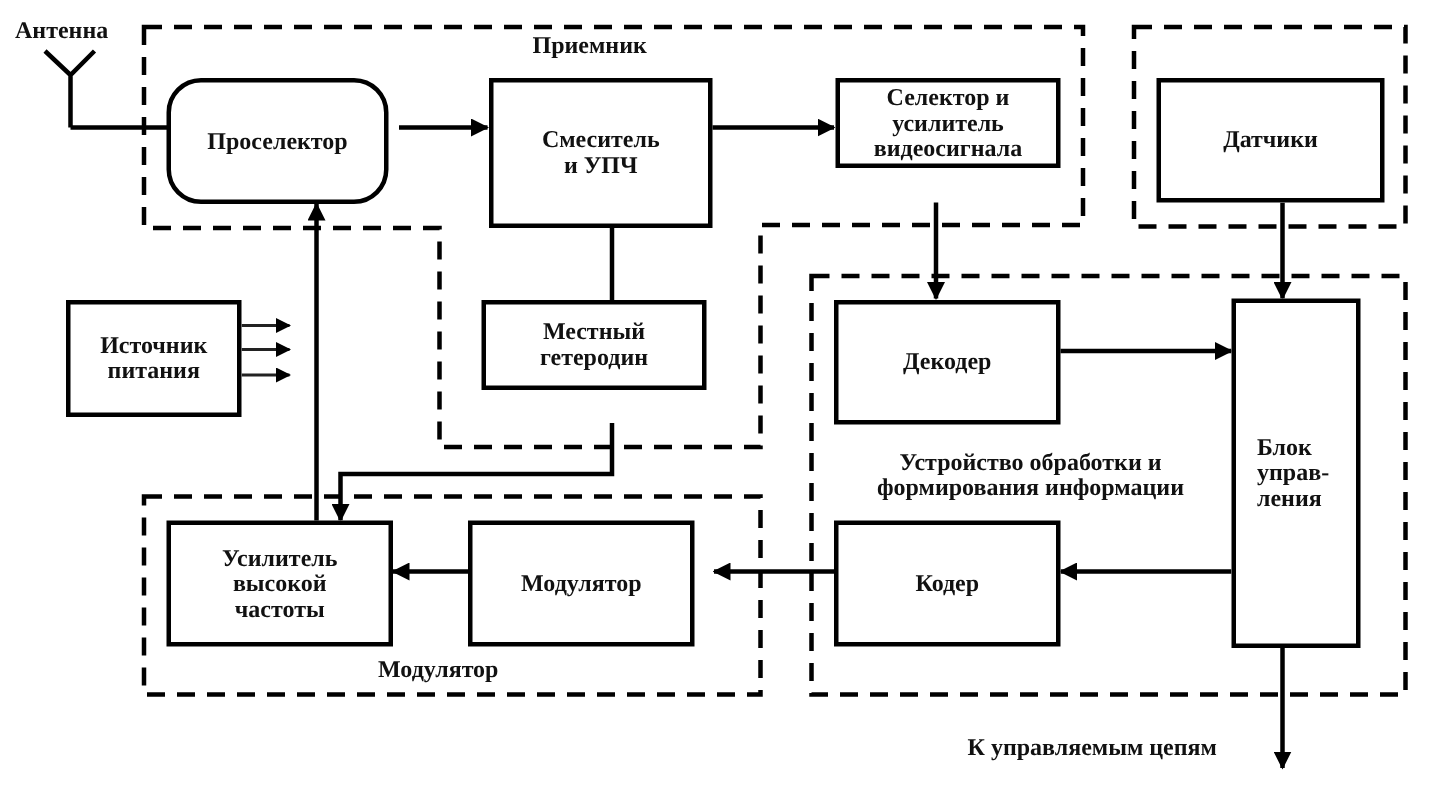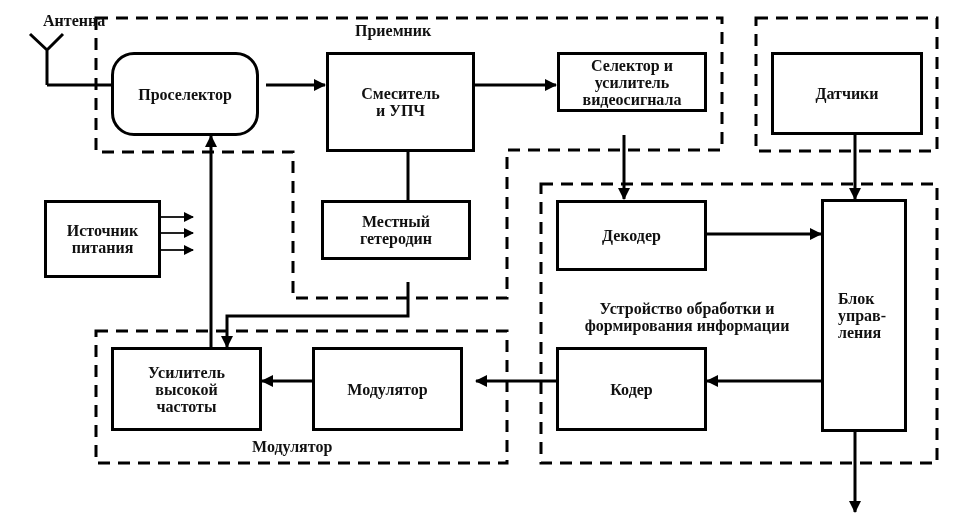--- a/index.html
+++ b/index.html
@@ -69,28 +69,29 @@
   <div class="box" style="left:326px;top:52px;width:149px;height:100px;">Смеситель
 и УПЧ</div>
   <div class="box" style="left:557px;top:52px;width:150px;height:60px;">Селектор и
 усилитель
 видеосигнала</div>
   <div class="box" style="left:771px;top:52px;width:152px;height:83px;">Датчики</div>
   <div class="box" style="left:44px;top:200px;width:117px;height:78px;">Источник
 питания</div>
   <div class="box" style="left:321px;top:200px;width:150px;height:60px;">Местный
 гетеродин</div>
-  <div class="box" style="left:556px;top:200px;width:151px;height:71px;">Декодер</div>
+  <div class="box" style="left:556px;top:200px;width:151px;height:83px;">Декодер</div>
   <div class="box left-text" style="left:821px;top:199px;width:86px;height:233px;">Блок
 управ-
 ления</div>
   <div class="box" style="left:111px;top:347px;width:151px;height:84px;">Усилитель
 высокой
 частоты</div>
   <div class="box" style="left:312px;top:347px;width:151px;height:84px;">Модулятор</div>
   <div class="box" style="left:556px;top:347px;width:151px;height:84px;">Кодер</div>
 
-  <div class="lbl" style="left:10px;top:12px;margin-left:33px;">Антенна</div>
+  <div class="lbl" style="left:10px;top:12px;">Антенна</div>
   <div class="lbl" style="left:355px;top:22px;">Приемник</div>
   <div class="lbl" style="left:556px;top:300px;width:262px;text-align:center;">Устройство обработки и
 формирования информации</div>
   <div class="lbl" style="left:252px;top:438px;">Модулятор</div>
+  <div class="lbl" style="left:645px;top:490px;">К управляемым цепям</div>
 </div>
 
 </body></html>

